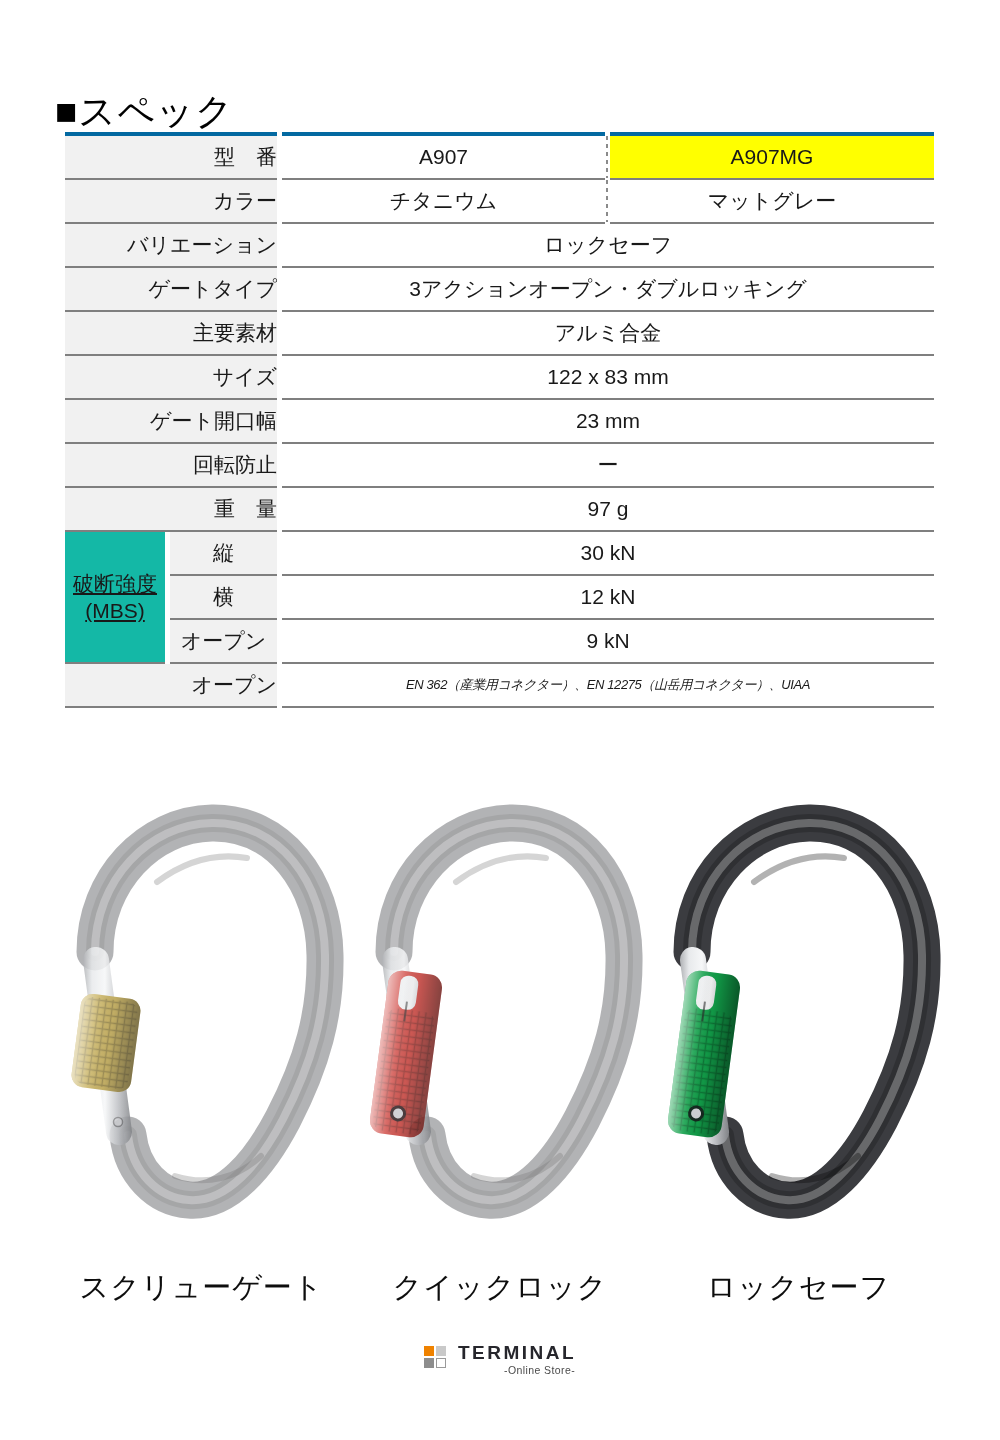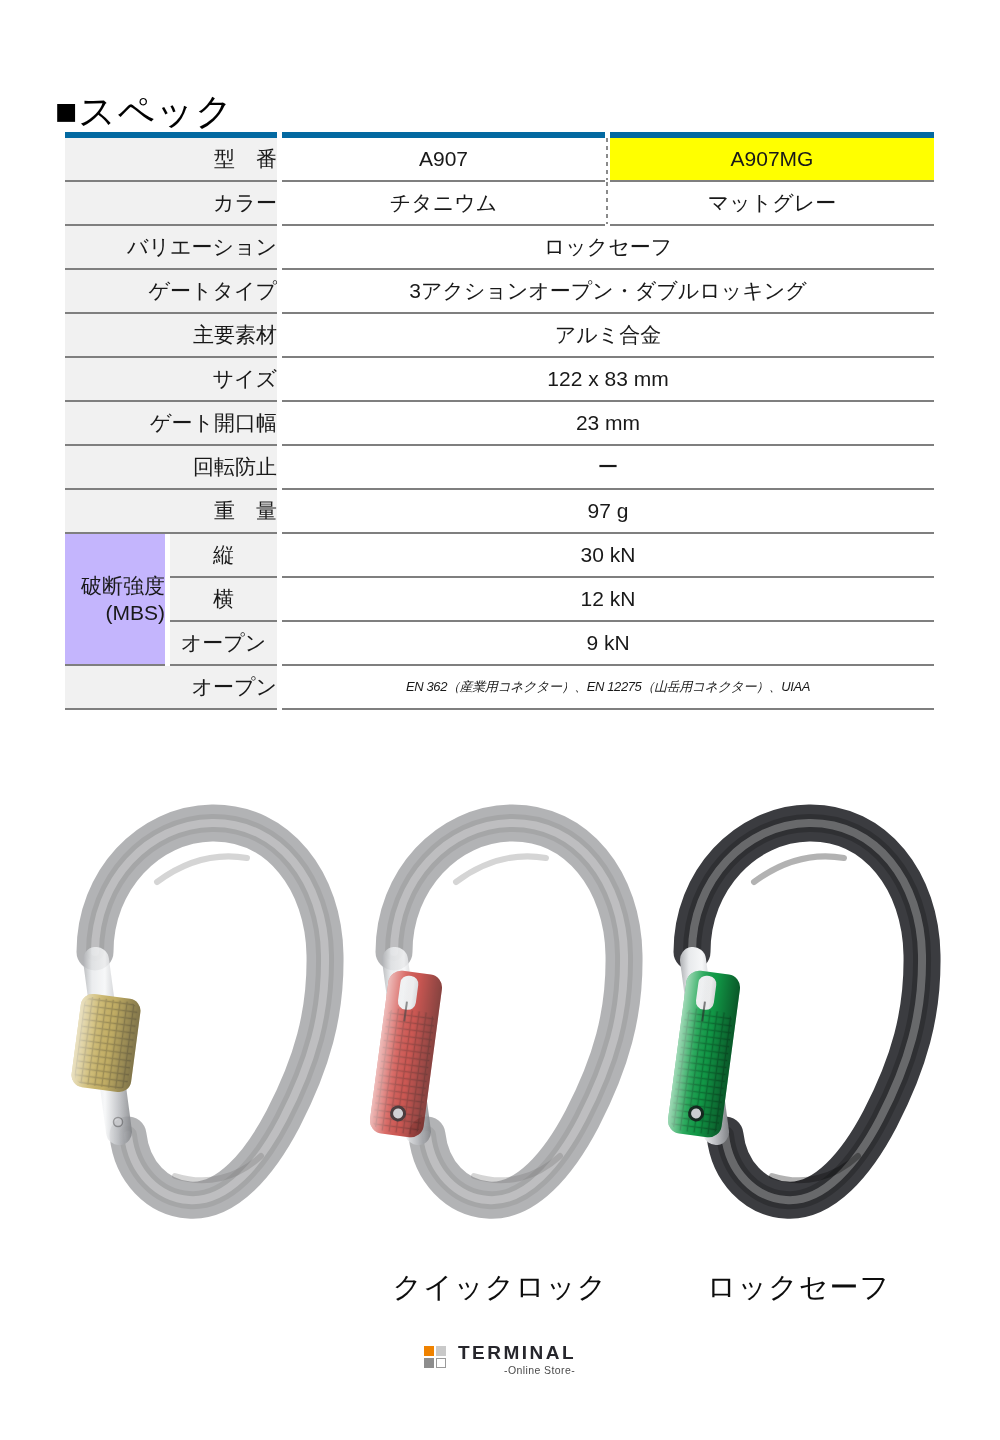--- a/index.html
+++ b/index.html
@@ -16,26 +16,26 @@
   
   .spec-wrap{position:absolute;left:60px;top:132px;}
   table.spec{
     border-collapse:separate;border-spacing:5px 0;
     table-layout:fixed;width:879px;font-size:21px;color:#191919;
   }
   table.spec td{
     border-bottom:2px solid #7f7f7f;height:42px;padding:0;
     overflow:visible;white-space:nowrap;
   }
-  td.top{border-top:6px solid #0369a1;}
+  td.top{border-top:4px solid #0369a1;}
   td.lbl{background:#f1f1f1;text-align:right;padding-right:11px;}
   td.val{text-align:center;}
   td.hl{background:var(--hl,#ffff00);}
   td.sub{background:#f1f1f1;text-align:center;}
-  td.grp{background:#c4b5fd;text-align:right;line-height:1.3;vertical-align:middle;}
+  td.grp{background:#14b8a6;text-align:center;line-height:1.3;vertical-align:middle;text-decoration:underline;}
   td.cert{font-size:13px;letter-spacing:-0.4px;font-style:italic;}
   td.dot{position:relative;}
   td.dot::before{
     content:"";position:absolute;left:-4px;top:0;bottom:0;width:2px;
     background:repeating-linear-gradient(180deg,#8a8a8a 0 4px,transparent 4px 8px);
   }
   
   .figs{
     position:absolute;left:55px;top:802px;width:890px;
     display:flex;justify-content:space-between;
@@ -203,20 +203,21 @@
           <rect class="slv" x="25" y="170" width="54" height="164" rx="13"></rect>
           <rect class="ntc" x="37" y="174" width="18" height="34" rx="8"></rect>
           <line class="slit" x1="46" y1="200" x2="46" y2="220"></line>
           <rect class="knl" x="28" y="208" width="48" height="123" rx="10"></rect>
           <rect class="shn" x="25" y="170" width="54" height="164" rx="13"></rect>
           <circle class="hole" cx="52" cy="312" r="8"></circle>
           <circle class="pin" cx="52" cy="312" r="5"></circle>
         </g>
       </g>
     </svg>
+    <figcaption>スクリューゲート</figcaption>
   </figure>
 
   <figure class="carabiner twist" style="--body: #75767a; --sleeve: #ce3e38; --fade-body: 0.55; --fade-gate: 0.85;">
     <svg class="biner" viewBox="0 0 293 430">
       <g class="g-body">
         <path class="c-body" d="M 40 150 C 40 78, 94 22, 157 21 C 224 20, 269 80, 270 153 C 271 212, 257 261, 228 317 C 205 361, 172 401, 134 398 C 103 396, 77 370, 73 333"></path>
         <path class="c-chan" d="M 40 150 C 40 78, 94 22, 157 21 C 224 20, 269 80, 270 153 C 271 212, 257 261, 228 317 C 205 361, 172 401, 134 398 C 103 396, 77 370, 73 333"></path>
         <path class="c-core" d="M 40 150 C 40 78, 94 22, 157 21 C 224 20, 269 80, 270 153 C 271 212, 257 261, 228 317 C 205 361, 172 401, 134 398 C 103 396, 77 370, 73 333"></path>
         <path class="c-slot" d="M 102 80 C 133 57, 163 51, 192 56"></path>
         <path class="c-slot" d="M 120 374 C 152 384, 182 376, 206 354"></path>

